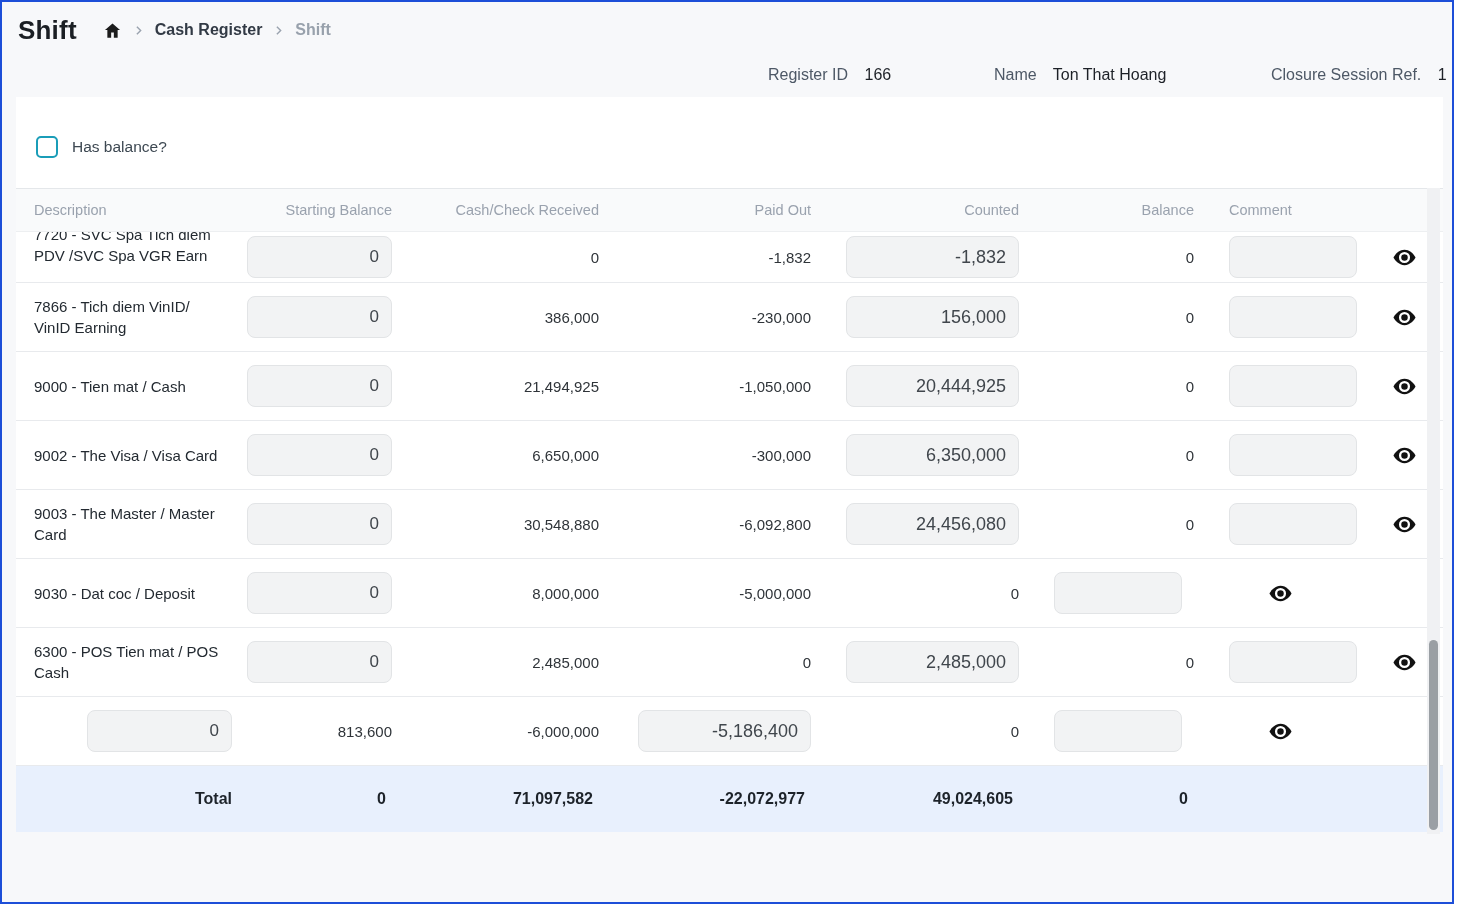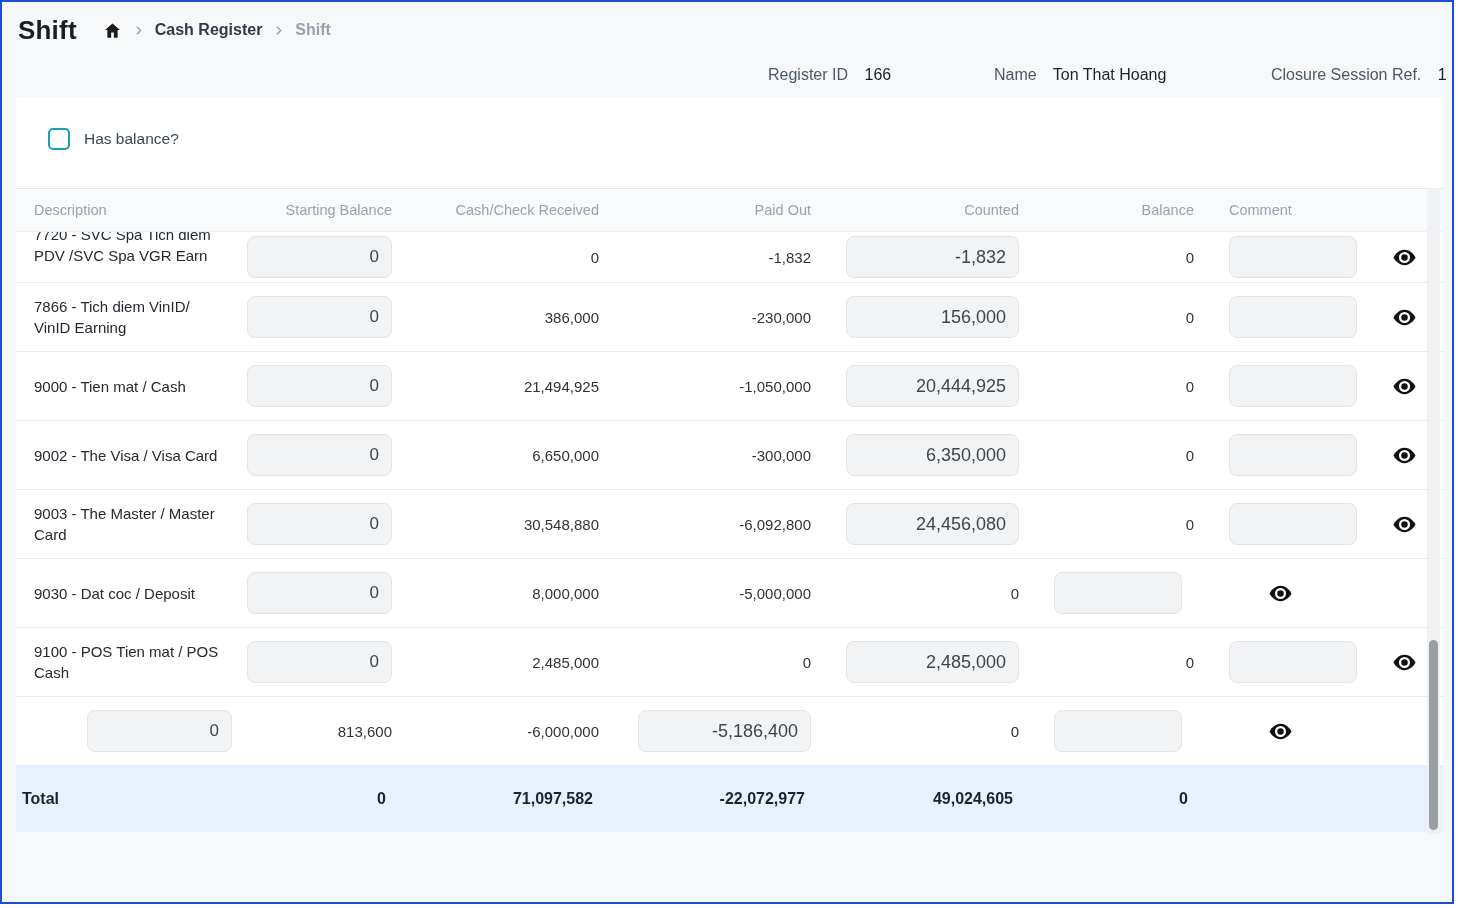--- a/index.html
+++ b/index.html
@@ -19,21 +19,21 @@
 
   
   .info-row { position:absolute; left:0; top:56px; width:100%; height:41px; }
   .info-group { position:absolute; top:8px; white-space:nowrap; font-size:16px; }
   .info-label { color:#4d5866; margin-right:12px; }
   .info-value { color:#1d2127; font-weight:400; }
 
   
   .card { position:absolute; left:14px; top:95px; width:1427px; height:735px; background:#ffffff; }
 
-  .filter-row { position:absolute; left:20px; top:31px; display:flex; align-items:center;margin-left:12px; }
+  .filter-row { position:absolute; left:20px; top:39px; display:flex; align-items:center; }
   .checkbox { width:22px; height:22px; border:2.5px solid #1A9DB8; border-radius:5px; background:#fff; cursor:pointer; }
   .checkbox-label { margin-left:14px; font-size:15.5px; color:#3d4852; }
 
   
   .grid { display:grid; grid-template-columns:216px 160px 207px 212px 208px 175px 182px 1fr; align-items:center; }
   .thead { position:absolute; left:0; top:91px; width:100%; height:44px; background:#F9FAFB;
            border-top:1px solid #E4E7EA; border-bottom:1px solid #EDEFF1; }
   .th { font-size:14.5px; color:#9AA2AE; }
   .th.left  { padding-left:18px; text-align:left; }
   .th.right { text-align:right; }
@@ -51,21 +51,21 @@
   .inp.start   { width:145px; font-size:17px; }
   .inp.counted { width:173px; font-size:18px; }
   .inp.comment { width:128px; margin-left:35px; }
   .cell.comment-wrap { display:flex; justify-content:flex-start; }
   .cell.eye { display:flex; justify-content:center; padding-right:10px; }
   .eye-btn { cursor:pointer; display:flex; align-items:center; }
 
   
   .total-row { position:absolute; left:0; top:669px; width:100%; height:66px; background:#E8F0FD; }
   .total-cell { font-size:16px; font-weight:700; color:#1d232a; }
-  .total-cell.label { padding-left:6px; }
+  .total-cell.label { padding-left:6px;text-align:right; }
   .total-cell.right { text-align:right; padding-right:6px; }
 
   
   .vscroll { position:absolute; left:1425px; top:186px; width:13px; height:646px; background:#F0F1F3; }
   .vscroll .thumb { position:absolute; left:2px; top:452px; width:9px; height:190px; background:#9A9FA4; border-radius:5px; cursor:grab; }
 
   
   .close-shift { position:absolute; right:4px; bottom:5px; width:122px; height:48px;
                  background:#1A9DB8; color:#fff; font-size:17px; font-weight:700;
                  border:none; border-radius:8px; cursor:pointer; font-family:"Liberation Sans", sans-serif; }
@@ -265,21 +265,21 @@
       <span class="eye-btn">
         <svg width="23" height="17" viewBox="0 0 24 17">
           <path d="M12 0.5C6 0.5 1.7 6 0.5 8.5 1.7 11 6 16.5 12 16.5s10.3-5.5 11.5-8C22.3 6 18 0.5 12 0.5z" fill="#111"></path>
           <circle cx="12" cy="8.5" r="4.6" fill="#111" stroke="#fff" stroke-width="2.4"></circle>
         </svg>
       </span>
     </div>
   </div>
 
   <div class="trow grid">
-    <div class="cell desc">9100 - POS Tien mat / POS Cash</div>
+    <div class="cell desc">6300 - POS Tien mat / POS Cash</div>
     <div class="cell inp-wrap">
       <input class="inp start" type="text" value="0" style="">
     </div>
     <div class="cell num">2,485,000</div>
     <div class="cell num">0</div>
     <div class="cell inp-wrap">
       <input class="inp counted" type="text" value="2,485,000" style="">
     </div>
     <div class="cell num">0</div>
     <div class="cell comment-wrap">

